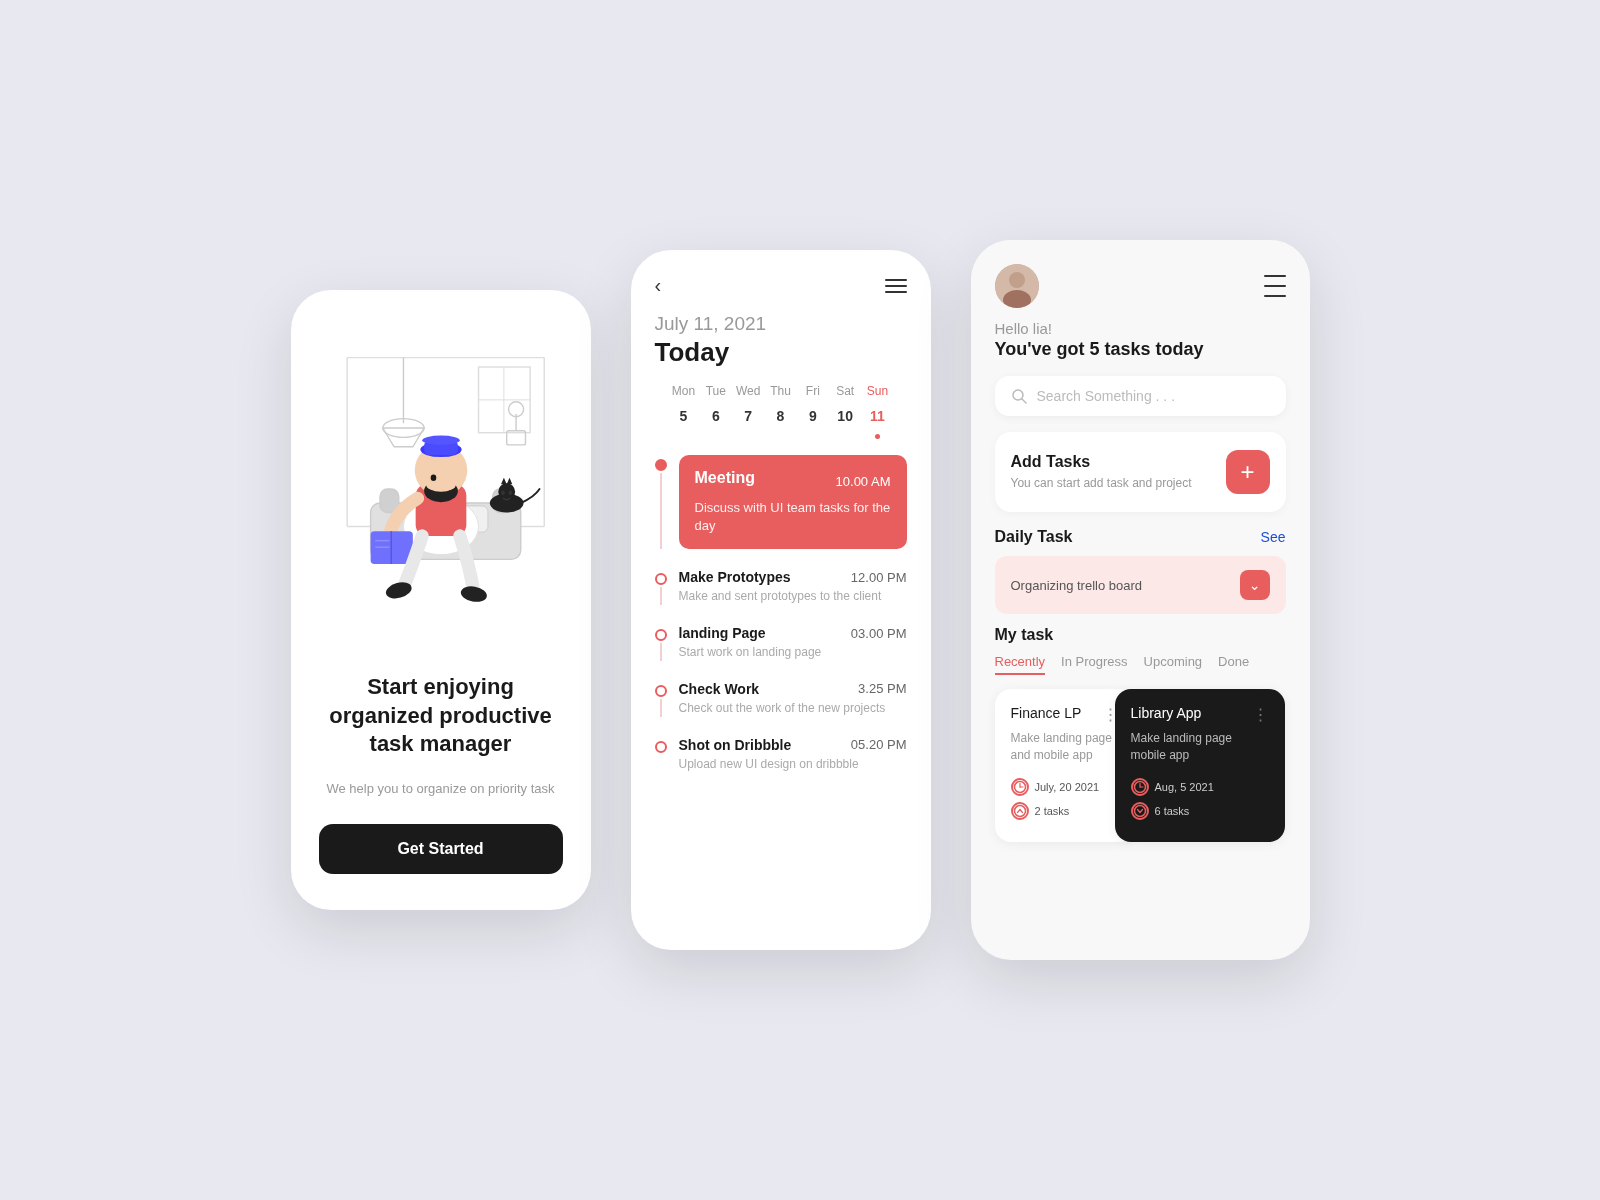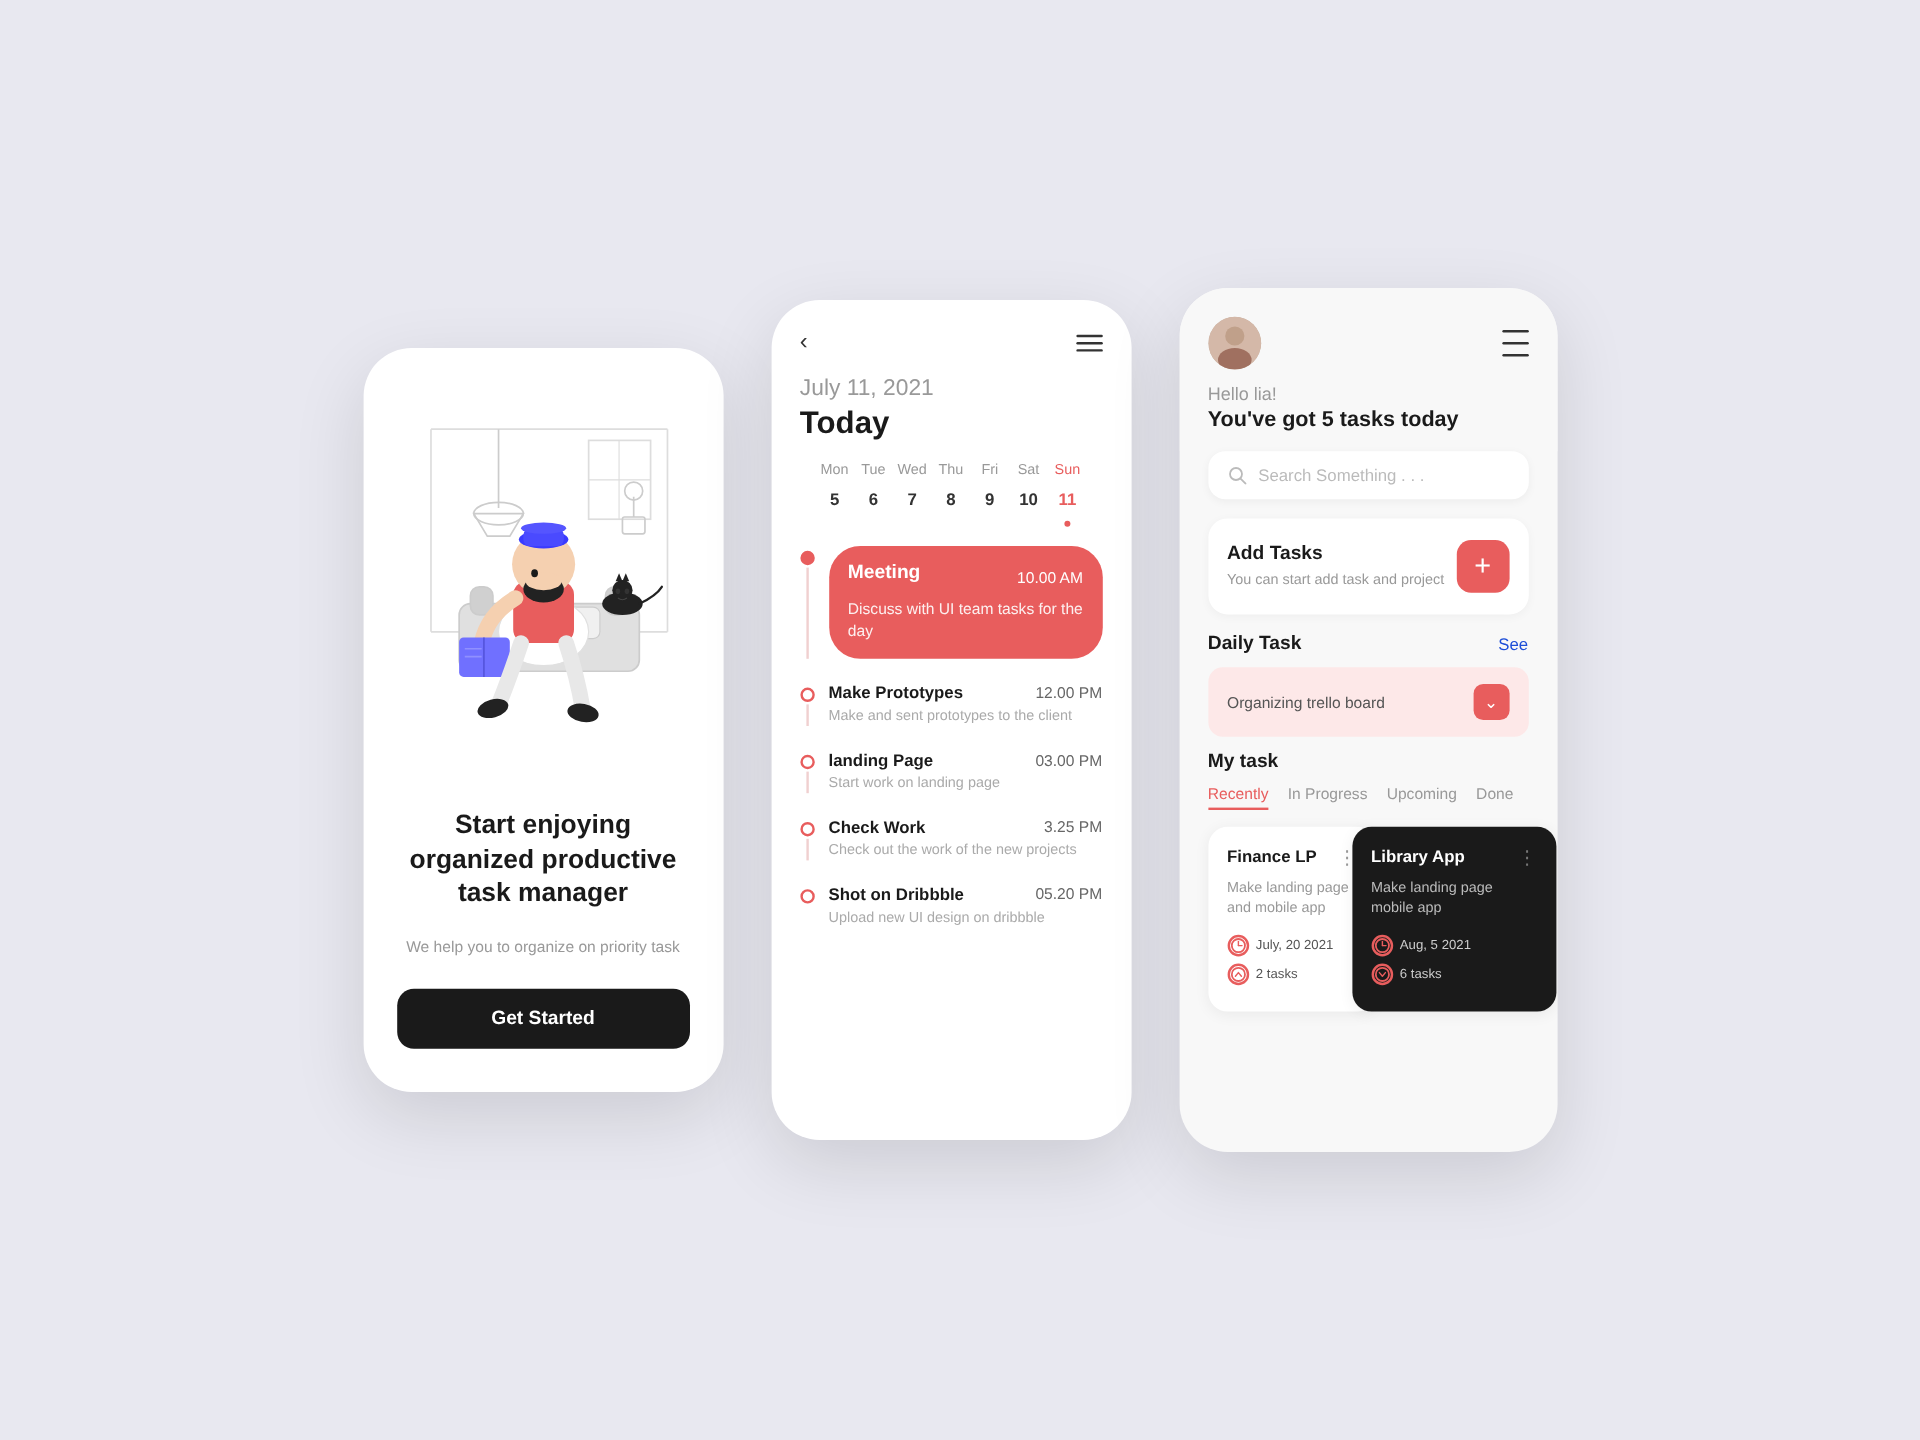--- a/index.html
+++ b/index.html
@@ -185,21 +185,21 @@
       width: 2px;
       flex: 1;
       background: #f0d0d0;
       margin-top: 2px;
     }
     .timeline-content {
       flex: 1;
     }
     .event-card {
       background: #e85d5d;
-      border-radius: 26px;
+      border-radius: 10px;
       padding: 14px 16px;
       color: #fff;
     }
     .event-card .event-title {
       font-size: 16px;
       font-weight: 700;
       margin-bottom: 6px;
     }
     .event-card .event-time {
       font-size: 13px;
@@ -228,21 +228,21 @@
     }
     .plain-event .event-desc {
       font-size: 12px;
       color: #aaa;
       margin-top: 3px;
       line-height: 1.4;
     }
 
     
     .phone-3 {
-      width: 315px;
+      width: 339px;
       height: 720px;
       padding: 0;
       display: flex;
       flex-direction: column;
       background: #f8f8f8;
     }
     .phone-3-header {
       display: flex;
       justify-content: space-between;
       align-items: center;
@@ -404,21 +404,21 @@
       width: 170px;
     }
     .task-card-header {
       display: flex;
       justify-content: space-between;
       align-items: flex-start;
       margin-bottom: 6px;
     }
     .task-card-title {
       font-size: 14px;
-      font-weight: 700;
+      font-weight: 400;
       color: #1a1a1a;
     }
     .task-card.dark .task-card-title { color: #fff; }
     .task-card-desc {
       font-size: 12px;
       color: #999;
       line-height: 1.4;
       margin-bottom: 14px;
     }
     .task-card.dark .task-card-desc { color: #bbb; }

